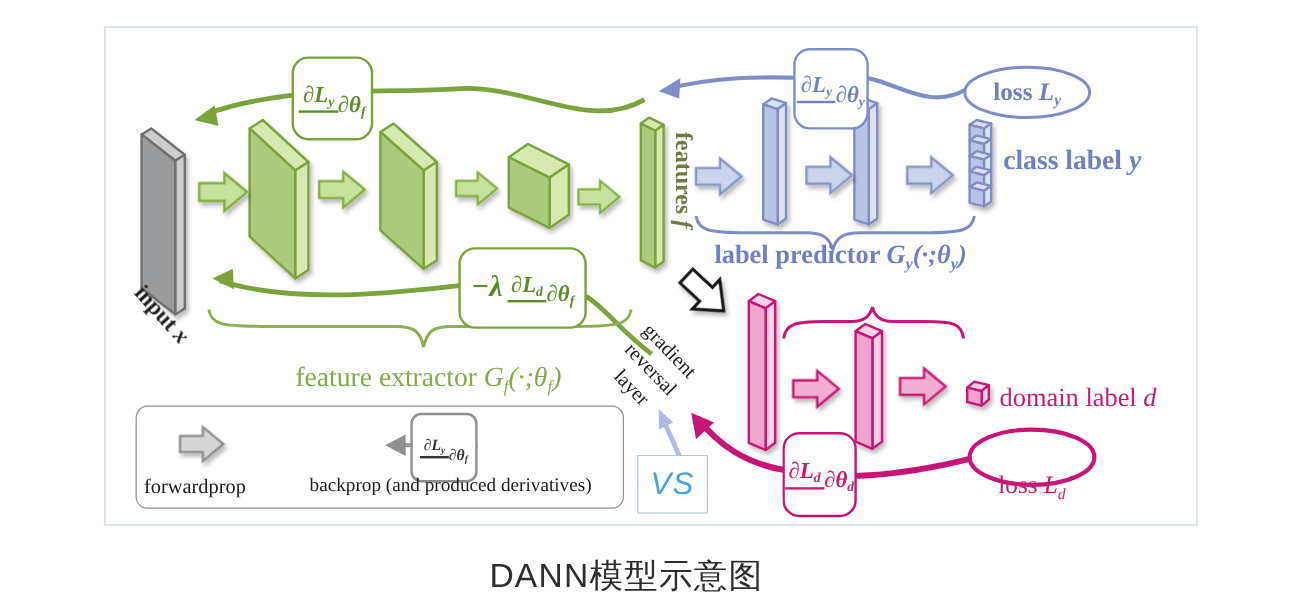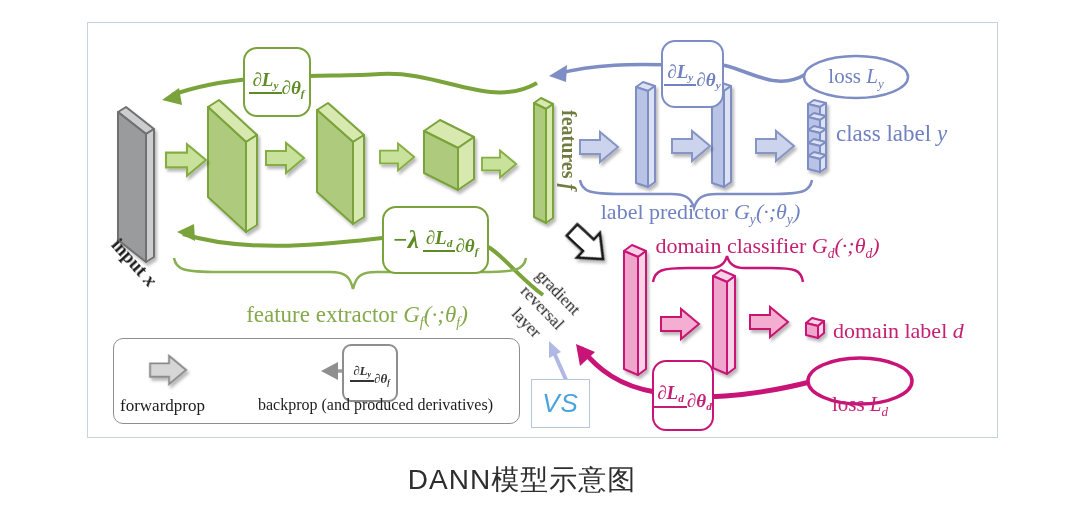--- a/index.html
+++ b/index.html
@@ -6,21 +6,21 @@
   .stage{position:relative;width:1080px;height:507px;background:#fff;overflow:hidden;
          font-family:"Liberation Serif","DejaVu Serif",serif;}
   .panel{position:absolute;left:87px;top:22px;width:909px;height:414px;
          background:#fff;border:1.5px solid var(--panel-border);}
   svg.overlay{position:absolute;left:0;top:0;z-index:2;pointer-events:none;}
   .lbl{position:absolute;z-index:3;white-space:nowrap;}
   .lbl i{font-style:italic;}
   .lbl sub{font-size:0.62em;vertical-align:-0.35em;font-style:italic;}
   .green-t{color:var(--green-label);margin-top:10px;}
   .olive-t{color:var(--olive-text);font-weight:600;}
-  .blue-t{color:var(--blue-text);}
+  .blue-t{color:var(--blue-text);font-weight:bold;}
   .pink-t{color:var(--pink-text);}
   .black-t{color:var(--black);}
   .fbox{position:absolute;z-index:3;background:#fff;display:flex;align-items:center;
         justify-content:center;border-radius:14px;}
   .fbox.green{border:2.5px solid var(--green-line);color:var(--green-dark);}
   .fbox.blue{border:2.5px solid var(--blue-line);color:var(--blue-text);}
   .fbox.pink{border:2.5px solid var(--pink-line);color:var(--pink-text);}
   .fbox.gray{border:2px solid var(--legend-border);color:#333;border-radius:9px;}
   .frac{display:inline-flex;flex-direction:row;align-items:center;line-height:1.08;
         font-style:italic;font-weight:bold;}
@@ -209,23 +209,20 @@
   </div>
   <div class="lbl olive-t rot" style="left:580px;top:110px;font-size:20px;transform:rotate(90deg);">
     <span>features </span><b><i>f</i></b>
   </div>
   <div class="lbl green-t" style="left:222px;top:292px;width:270px;text-align:center;font-size:23px;">
     <span>feature extractor </span><i>G</i><sub>f</sub><i>(·;θ</i><sub>f</sub><i>)</i>
   </div>
   <div class="lbl blue-t" style="left:588px;top:199px;width:225px;text-align:center;font-size:22px;">
     <span>label predictor </span><i>G</i><sub>y</sub><i>(·;θ</i><sub>y</sub><i>)</i>
   </div>
-  <div class="lbl pink-t" style="left:645px;top:233px;width:245px;text-align:center;font-size:22px;">
-    <span>domain classifier </span><i>G</i><sub>d</sub><i>(·;θ</i><sub>d</sub><i>)</i>
-  </div>
   <div class="lbl blue-t" style="left:836px;top:121px;font-size:23px;">
     <span>class label </span><i>y</i>
   </div>
   <div class="lbl pink-t" style="left:833px;top:318px;font-size:22px;">
     <span>domain label </span><i>d</i>
   </div>
   <div class="lbl blue-t" style="left:805px;top:64px;width:102px;text-align:center;font-size:21px;">
     <span>loss </span><i>L</i><sub>y</sub>
   </div>
   <div class="lbl pink-t" style="left:809px;top:368px;width:102px;text-align:center;font-size:21px;margin-top:24px;">

